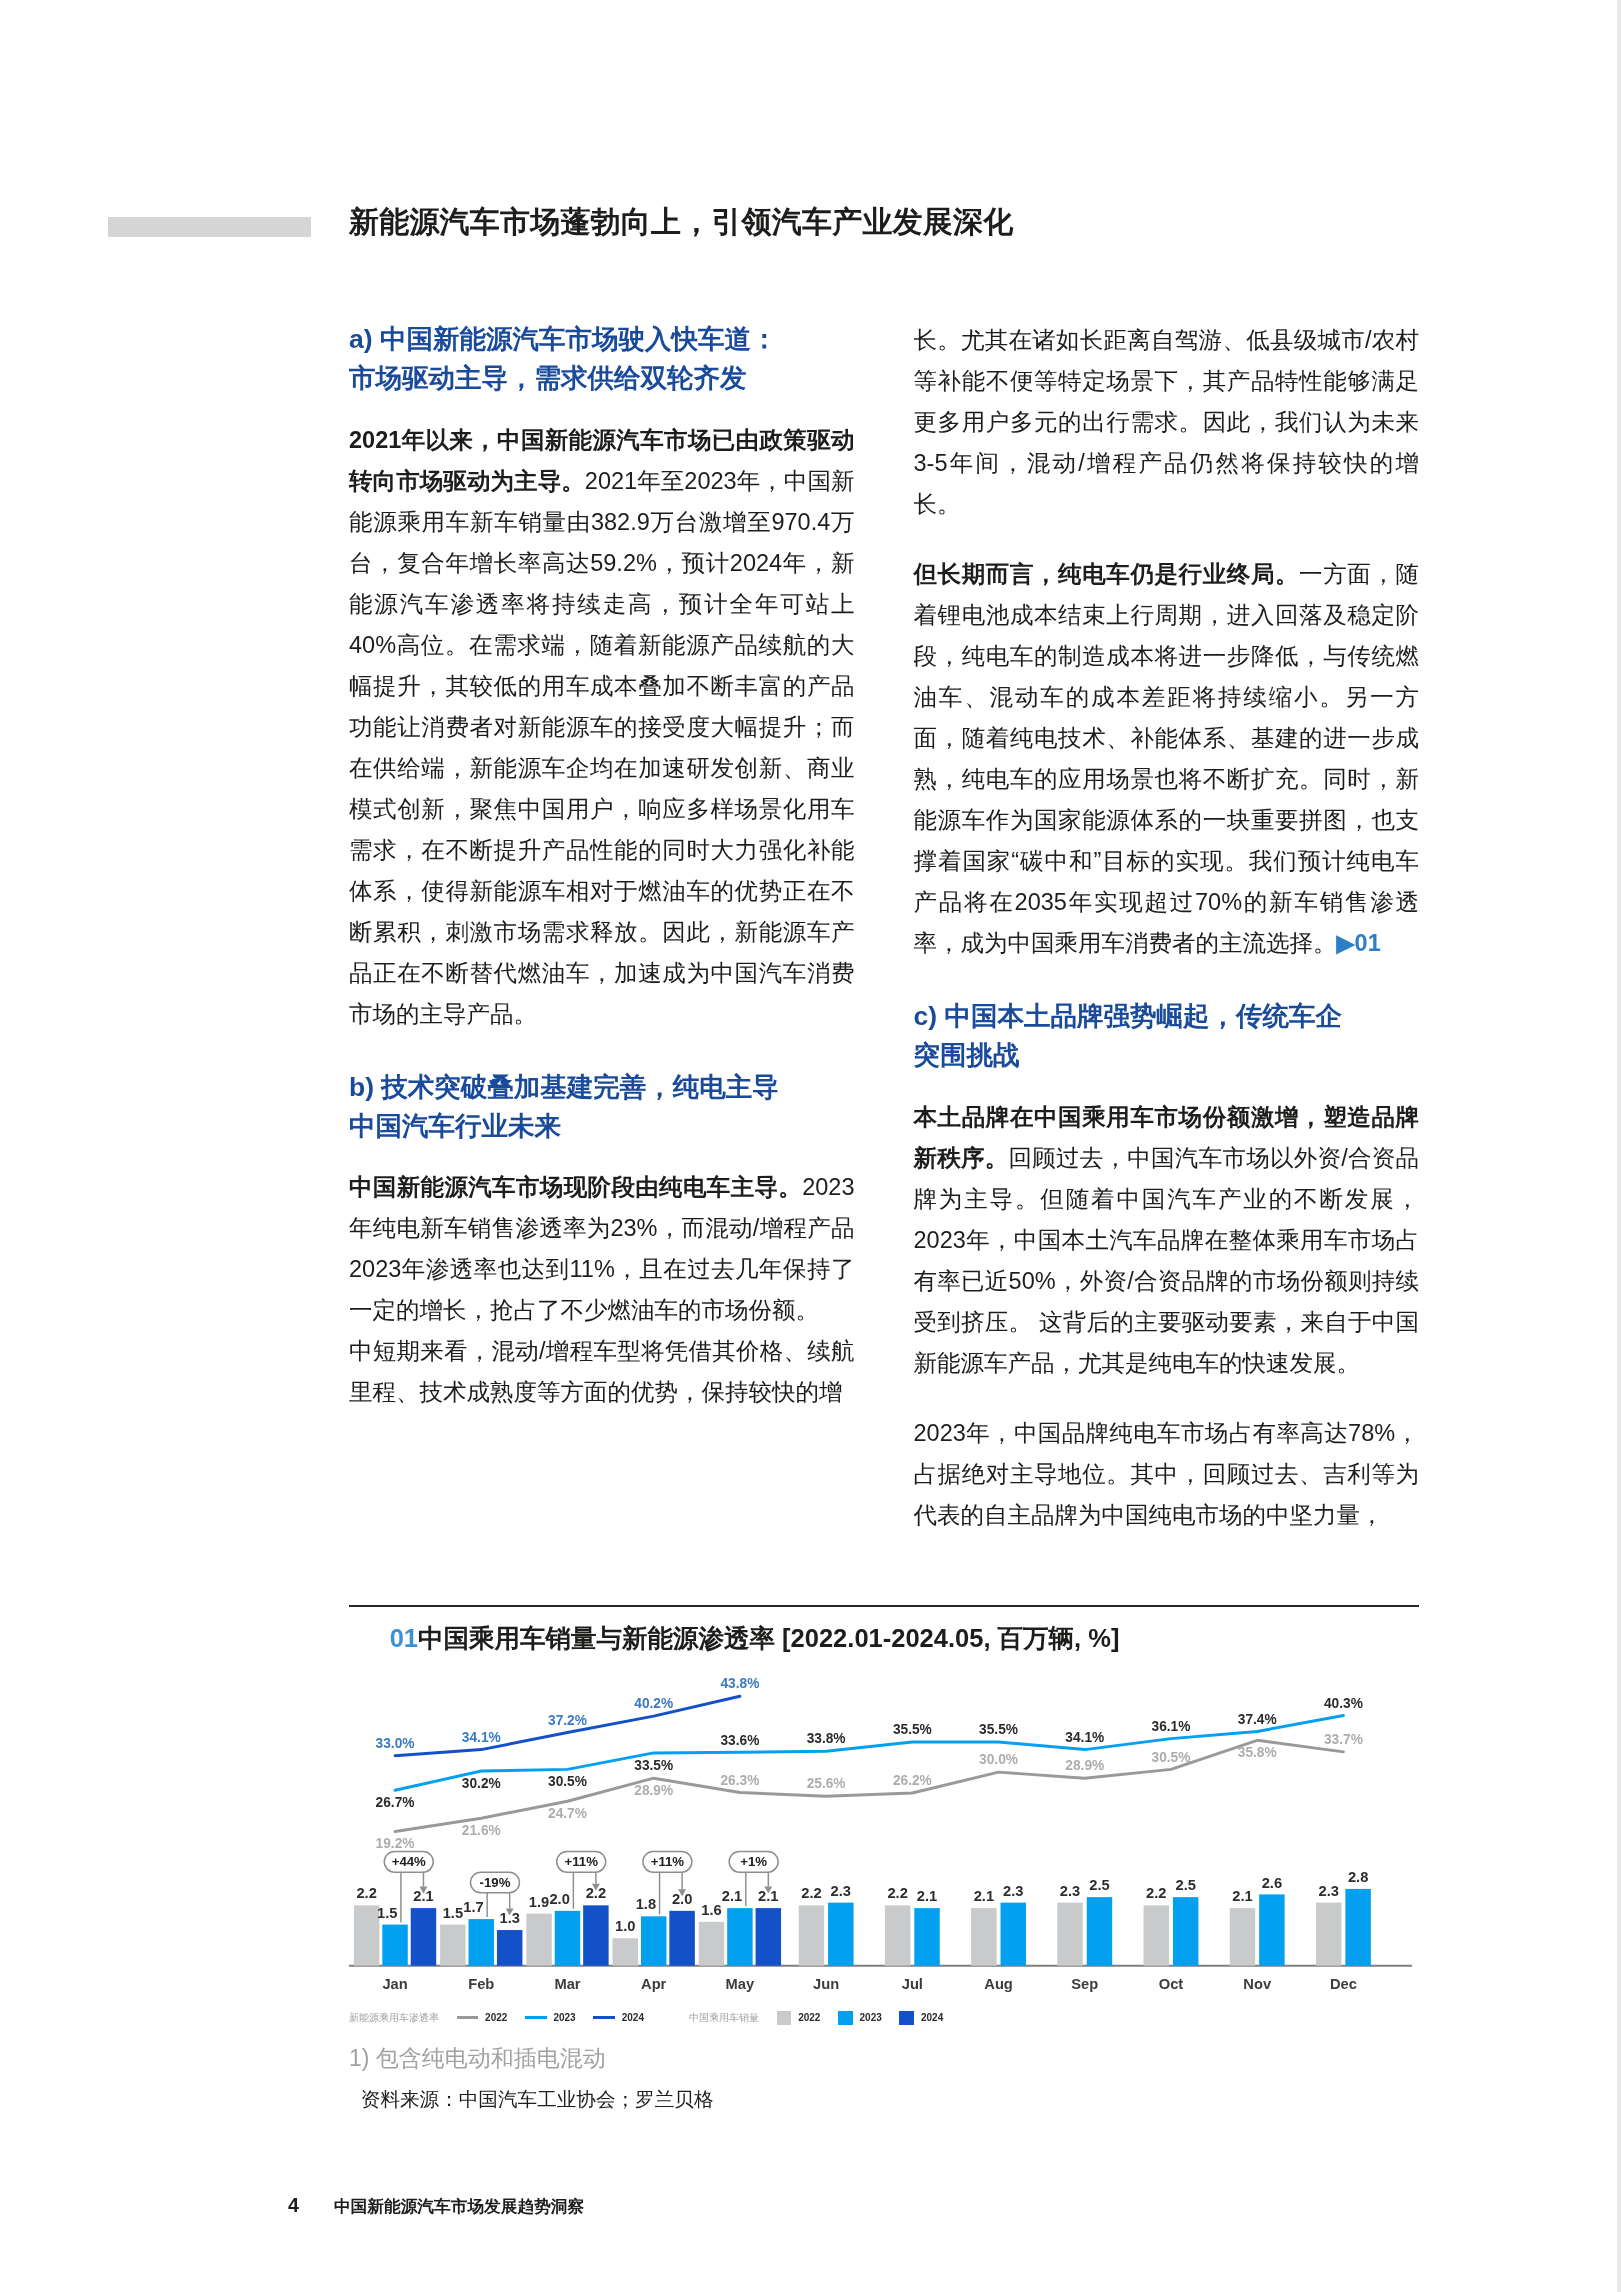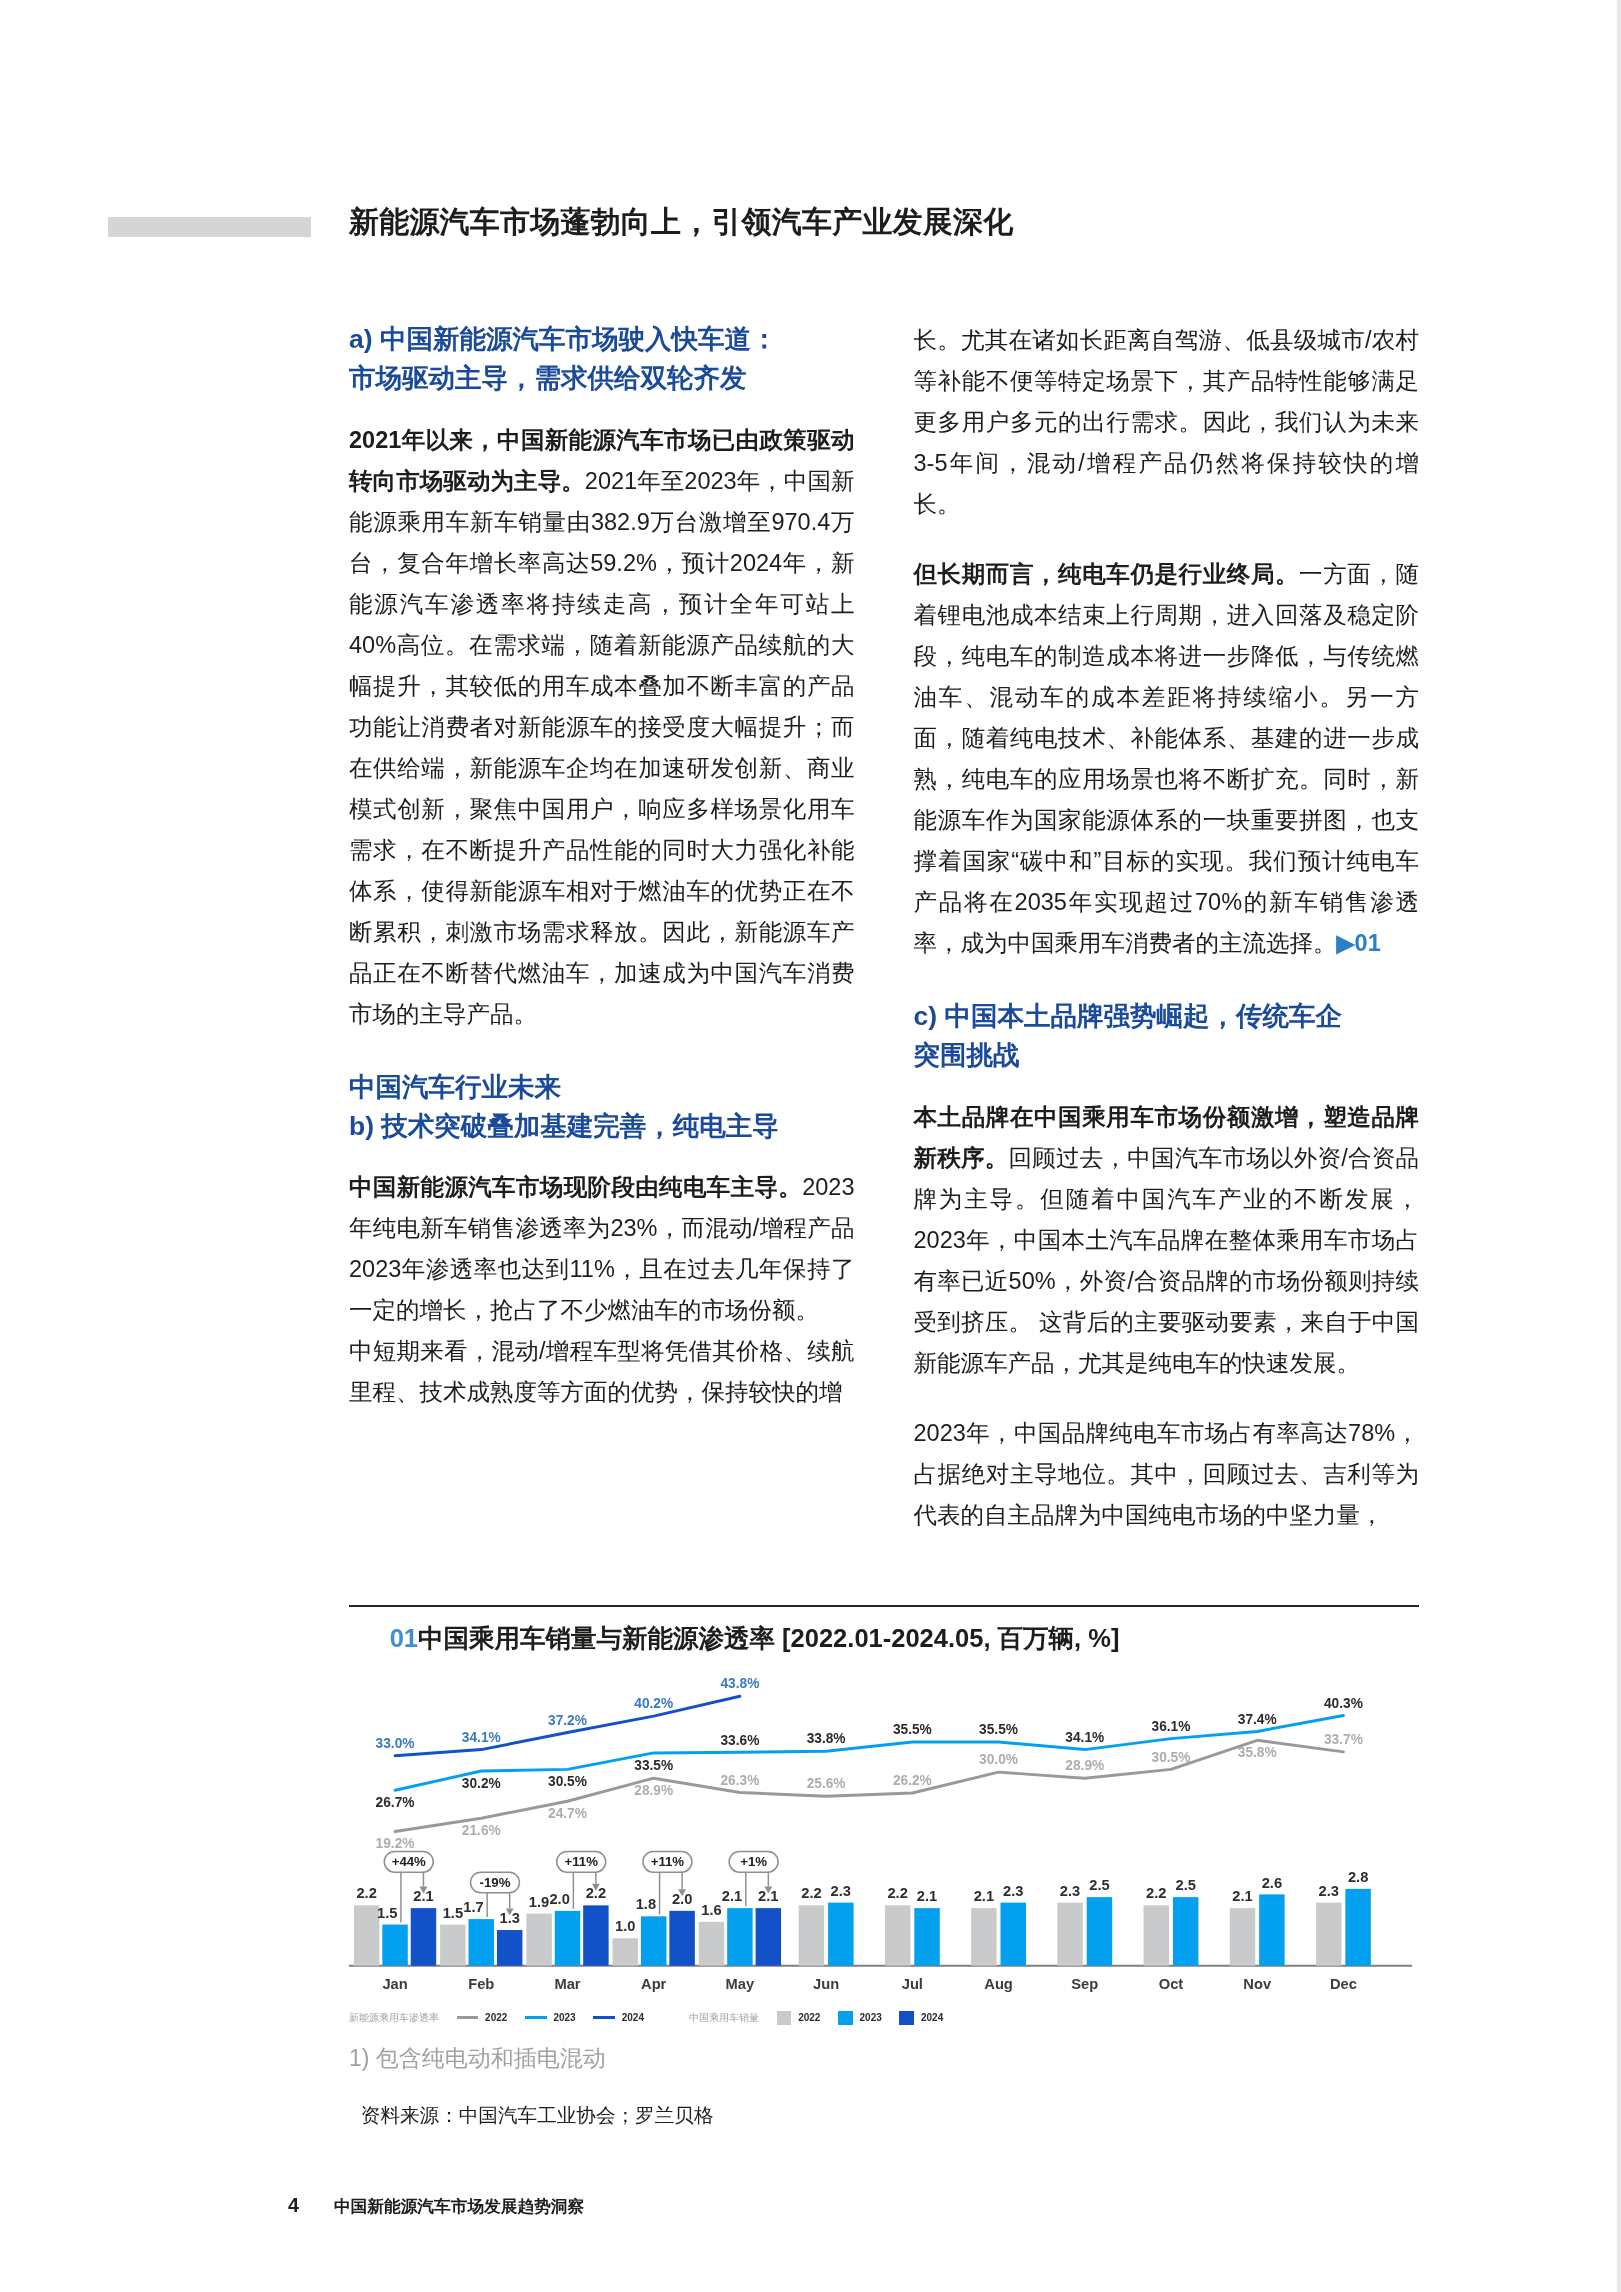--- a/index.html
+++ b/index.html
@@ -35,43 +35,43 @@
   .linelab-2022{font-size:14px;font-weight:600;fill:#ABADAF;}
   .linelab-2023{font-size:14px;font-weight:600;fill:#2B2B2B;}
   .linelab-2024{font-size:14px;font-weight:600;fill:#3A7AC2;}
   .legend{display:flex;align-items:center;margin-top:11px;font-size:10px;color:#2B2B2B;font-weight:600;}
   .legend .lab{color:#9FA1A3;margin-right:17.6px;font-weight:400;}
   .legend .lab.second{margin-left:27.4px;}
   .legend .item{display:flex;align-items:center;margin-right:17.6px;}
   .sw-line{display:inline-block;width:21.6px;height:2.9px;margin-right:6.9px;}
   .sw-sq{display:inline-block;width:14.7px;height:14.7px;margin-right:6.9px;}
   .fig-note{color:#9FA1A3;font-size:23px;margin-top:17.6px;}
-  .fig-source{font-size:19.6px;margin-top:28px;margin-left:11.8px;color:#1d1d1b;}
+  .fig-source{font-size:19.6px;margin-top:12px;margin-left:11.8px;color:#1d1d1b;}
   .footer{position:absolute;left:288px;top:2194px;display:flex;align-items:baseline;}
   .footer .pnum{font-size:19.6px;font-weight:700;color:#1d1d1b;}
   .footer .ptext{font-size:16.7px;font-weight:700;margin-left:35px;color:#1d1d1b;}
 </style>
 </head>
 <body>
 
 <div id="page">
 
   <div class="deco-bar"></div>
   <h1 class="page-title">新能源汽车市场蓬勃向上，引领汽车产业发展深化</h1>
 
   <div class="columns">
     <div class="col">
       <h2 class="sec first">
         <span>a) 中国新能源汽车市场驶入快车道：</span>
         <span>市场驱动主导，需求供给双轮齐发</span>
       </h2>
       <p><span class="lead">2021年以来，中国新能源汽车市场已由政策驱动转向市场驱动为主导。</span><span>2021年至2023年，中国新能源乘用车新车销量由382.9万台激增至970.4万台，复合年增长率高达59.2%，预计2024年，新能源汽车渗透率将持续走高，预计全年可站上40%高位。在需求端，随着新能源产品续航的大幅提升，其较低的用车成本叠加不断丰富的产品功能让消费者对新能源车的接受度大幅提升；而在供给端，新能源车企均在加速研发创新、商业模式创新，聚焦中国用户，响应多样场景化用车需求，在不断提升产品性能的同时大力强化补能体系，使得新能源车相对于燃油车的优势正在不断累积，刺激市场需求释放。因此，新能源车产品正在不断替代燃油车，加速成为中国汽车消费市场的主导产品。</span></p>
       <h2 class="sec">
+        <span>b) 技术突破叠加基建完善，纯电主导</span>
         <span>中国汽车行业未来</span>
-        <span>b) 技术突破叠加基建完善，纯电主导</span>
       </h2>
       <p class="tight"><span class="lead">中国新能源汽车市场现阶段由纯电车主导。</span><span>2023年纯电新车销售渗透率为23%，而混动/增程产品2023年渗透率也达到11%，且在过去几年保持了一定的增长，抢占了不少燃油车的市场份额。</span></p>
       <p class="cont">中短期来看，混动/增程车型将凭借其价格、续航里程、技术成熟度等方面的优势，保持较快的增</p>
     </div>
 
     <div class="col">
       <p>长。尤其在诸如长距离自驾游、低县级城市/农村等补能不便等特定场景下，其产品特性能够满足更多用户多元的出行需求。因此，我们认为未来3-5年间，混动/增程产品仍然将保持较快的增长。</p>
       <p><span class="lead">但长期而言，纯电车仍是行业终局。</span><span>一方面，随着锂电池成本结束上行周期，进入回落及稳定阶段，纯电车的制造成本将进一步降低，与传统燃油车、混动车的成本差距将持续缩小。另一方面，随着纯电技术、补能体系、基建的进一步成熟，纯电车的应用场景也将不断扩充。同时，新能源车作为国家能源体系的一块重要拼图，也支撑着国家“碳中和”目标的实现。我们预计纯电车产品将在2035年实现超过70%的新车销售渗透率，成为中国乘用车消费者的主流选择。</span><span class="link-ref">▶01</span></p>
       <h2 class="sec">
         <span>c) 中国本土品牌强势崛起，传统车企</span>

